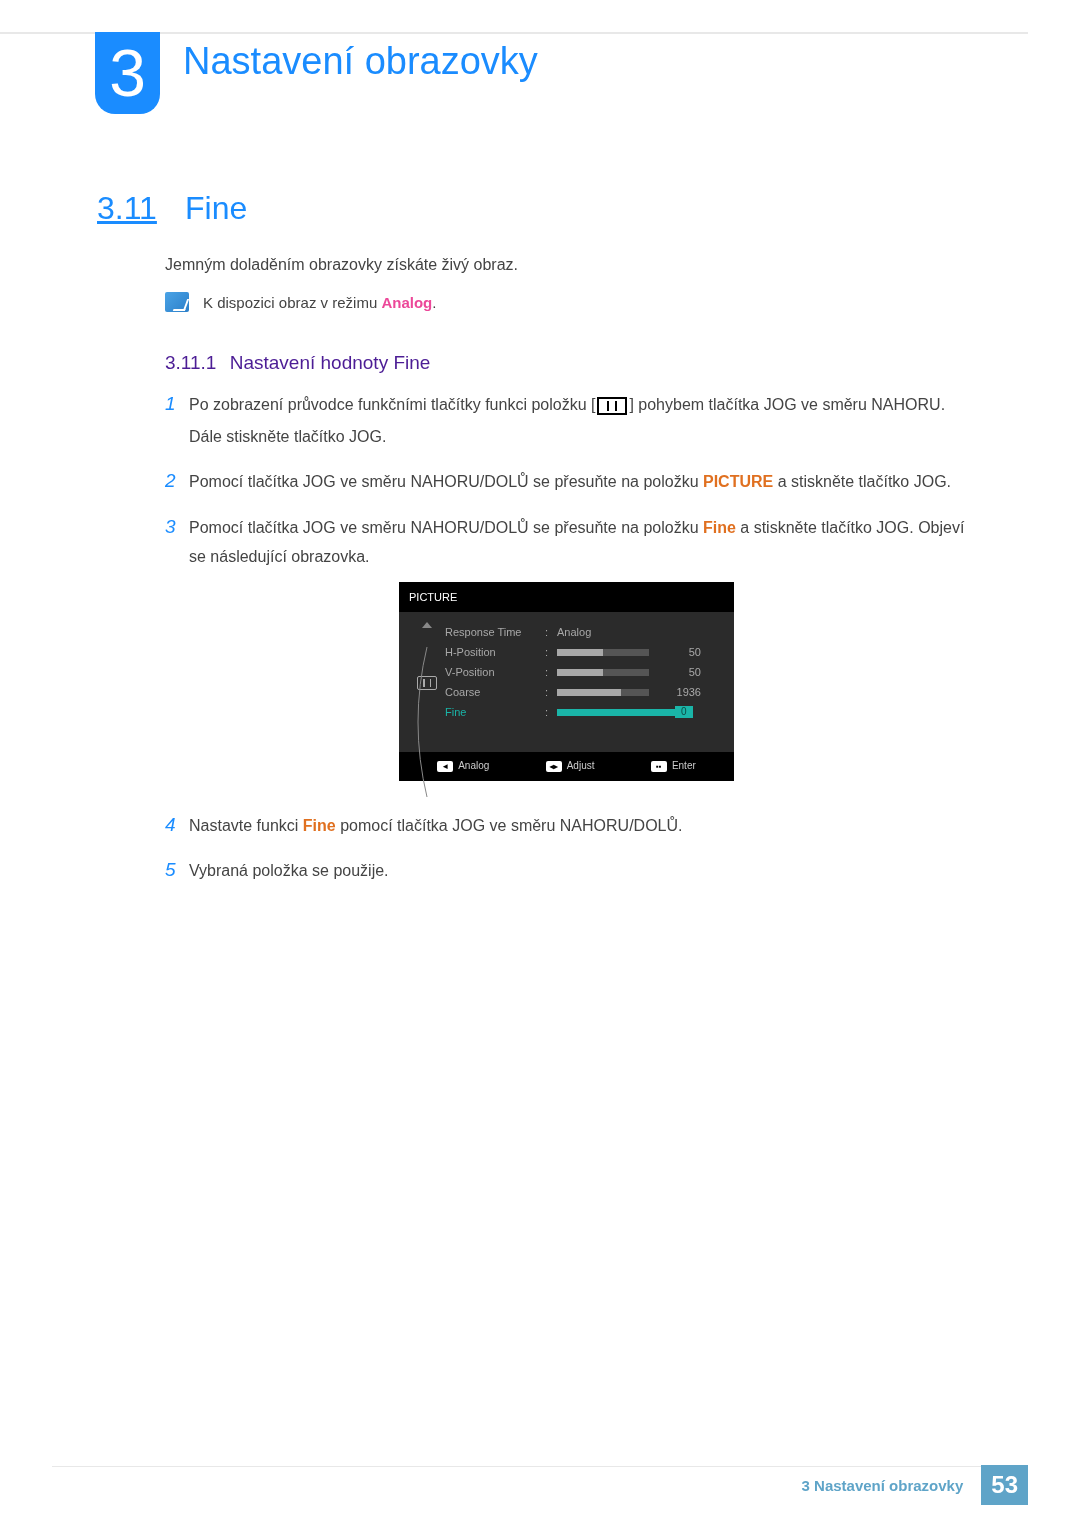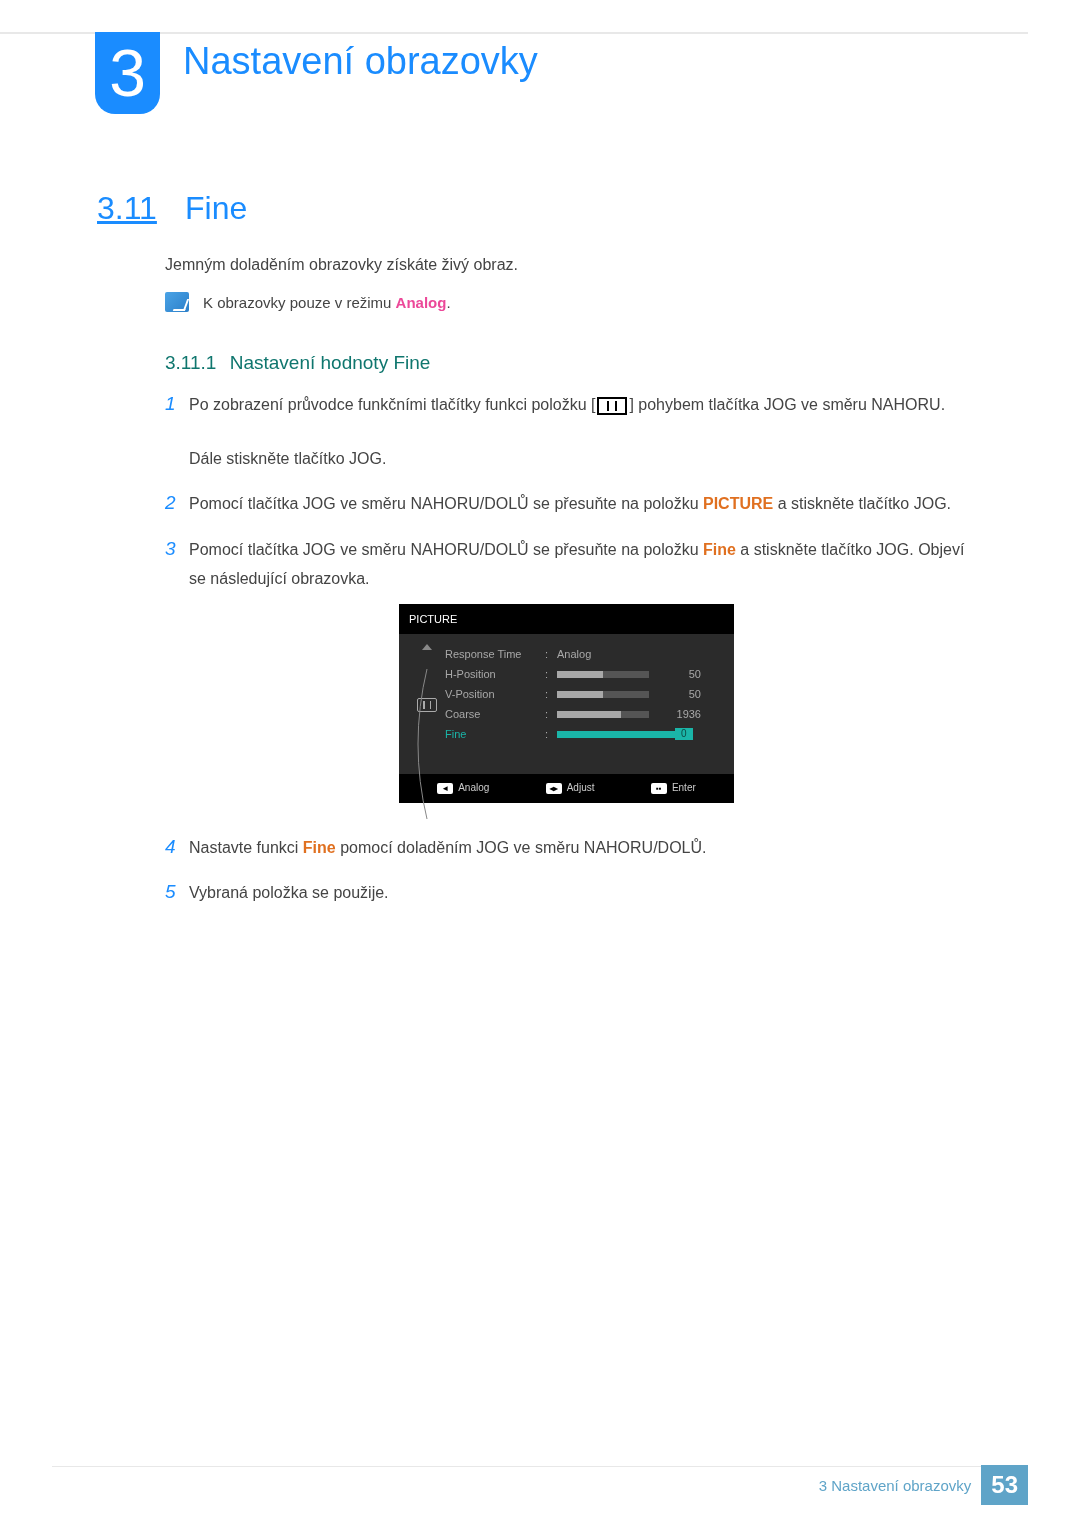--- a/index.html
+++ b/index.html
@@ -97,21 +97,21 @@
   .note-text {
     font-size: 15px;
     color: #444;
   }
   .note-text .analog { color: #ec4899; font-weight: 700; }
   .subsection {
     position: absolute;
     top: 352px;
     left: 165px;
     font-size: 19px;
-    color: #0f766e;
+    color: #4c1d95;
   }
   .subsection-num { margin-right: 8px; }
   .steps {
     position: absolute;
     top: 390px;
     left: 165px;
     right: 100px;
   }
   .step {
     display: flex;
@@ -266,22 +266,22 @@
   .page-footer {
     position: absolute;
     bottom: 22px;
     right: 52px;
     display: flex;
     align-items: center;
   }
   .footer-text {
     color: #5fa4c8;
     font-size: 15px;
-    font-weight: 400;
-    margin-right: 10px;
+    font-weight: 700;
+    margin-right: 18px;
   }
   .page-num-box {
     background: #5fa4c8;
     color: #fff;
     font-size: 24px;
     font-weight: 700;
     padding: 6px 10px;
   }
   .footer-rule {
     position: absolute;
@@ -303,36 +303,36 @@
 <div class="chapter-title">Nastavení obrazovky</div>
 
 <div class="section-num">3.11</div>
 <div class="section-title">Fine</div>
 
 <div class="intro-text">Jemným doladěním obrazovky získáte živý obraz.</div>
 
 <div class="note-row">
   <div class="note-icon"></div>
   <div class="note-text">
-    <span>K obrazovky pouze v režimu </span><span class="analog">Analog</span><span>.</span>
+    <span>K dispozici obraz v režimu </span><span class="analog">Analog</span><span>.</span>
   </div>
 </div>
 
 <div class="subsection">
   <span class="subsection-num">3.11.1</span>
   <span>Nastavení hodnoty Fine</span>
 </div>
 
 <div class="steps">
 
   <div class="step">
     <div class="step-num">1</div>
     <div class="step-body">
       <span>Po zobrazení průvodce funkčními tlačítky funkci položku [</span><span class="menu-icon-inline"><span class="bar1"></span><span class="bar2"></span></span><span>] pohybem tlačítka JOG ve směru NAHORU.</span>
-      <div style="margin-top:24px;">Dále stiskněte tlačítko JOG.</div>
+      <div style="margin-top:2px;">Dále stiskněte tlačítko JOG.</div>
     </div>
   </div>
 
   <div class="step">
     <div class="step-num">2</div>
     <div class="step-body">
       <span>Pomocí tlačítka JOG ve směru NAHORU/DOLŮ se přesuňte na položku </span><span class="picture-word">PICTURE</span><span> a stiskněte tlačítko JOG.</span>
     </div>
   </div>
 
@@ -408,21 +408,21 @@
               <span>Enter</span>
             </div>
         </div>
       </div>
     </div>
   </div>
 
   <div class="step">
     <div class="step-num">4</div>
     <div class="step-body">
-      <span>Nastavte funkci </span><span class="fine-word">Fine</span><span> pomocí doladěním JOG ve směru NAHORU/DOLŮ.</span>
+      <span>Nastavte funkci </span><span class="fine-word">Fine</span><span> pomocí tlačítka JOG ve směru NAHORU/DOLŮ.</span>
     </div>
   </div>
 
   <div class="step">
     <div class="step-num">5</div>
     <div class="step-body">Vybraná položka se použije.</div>
   </div>
 
 </div>
 

